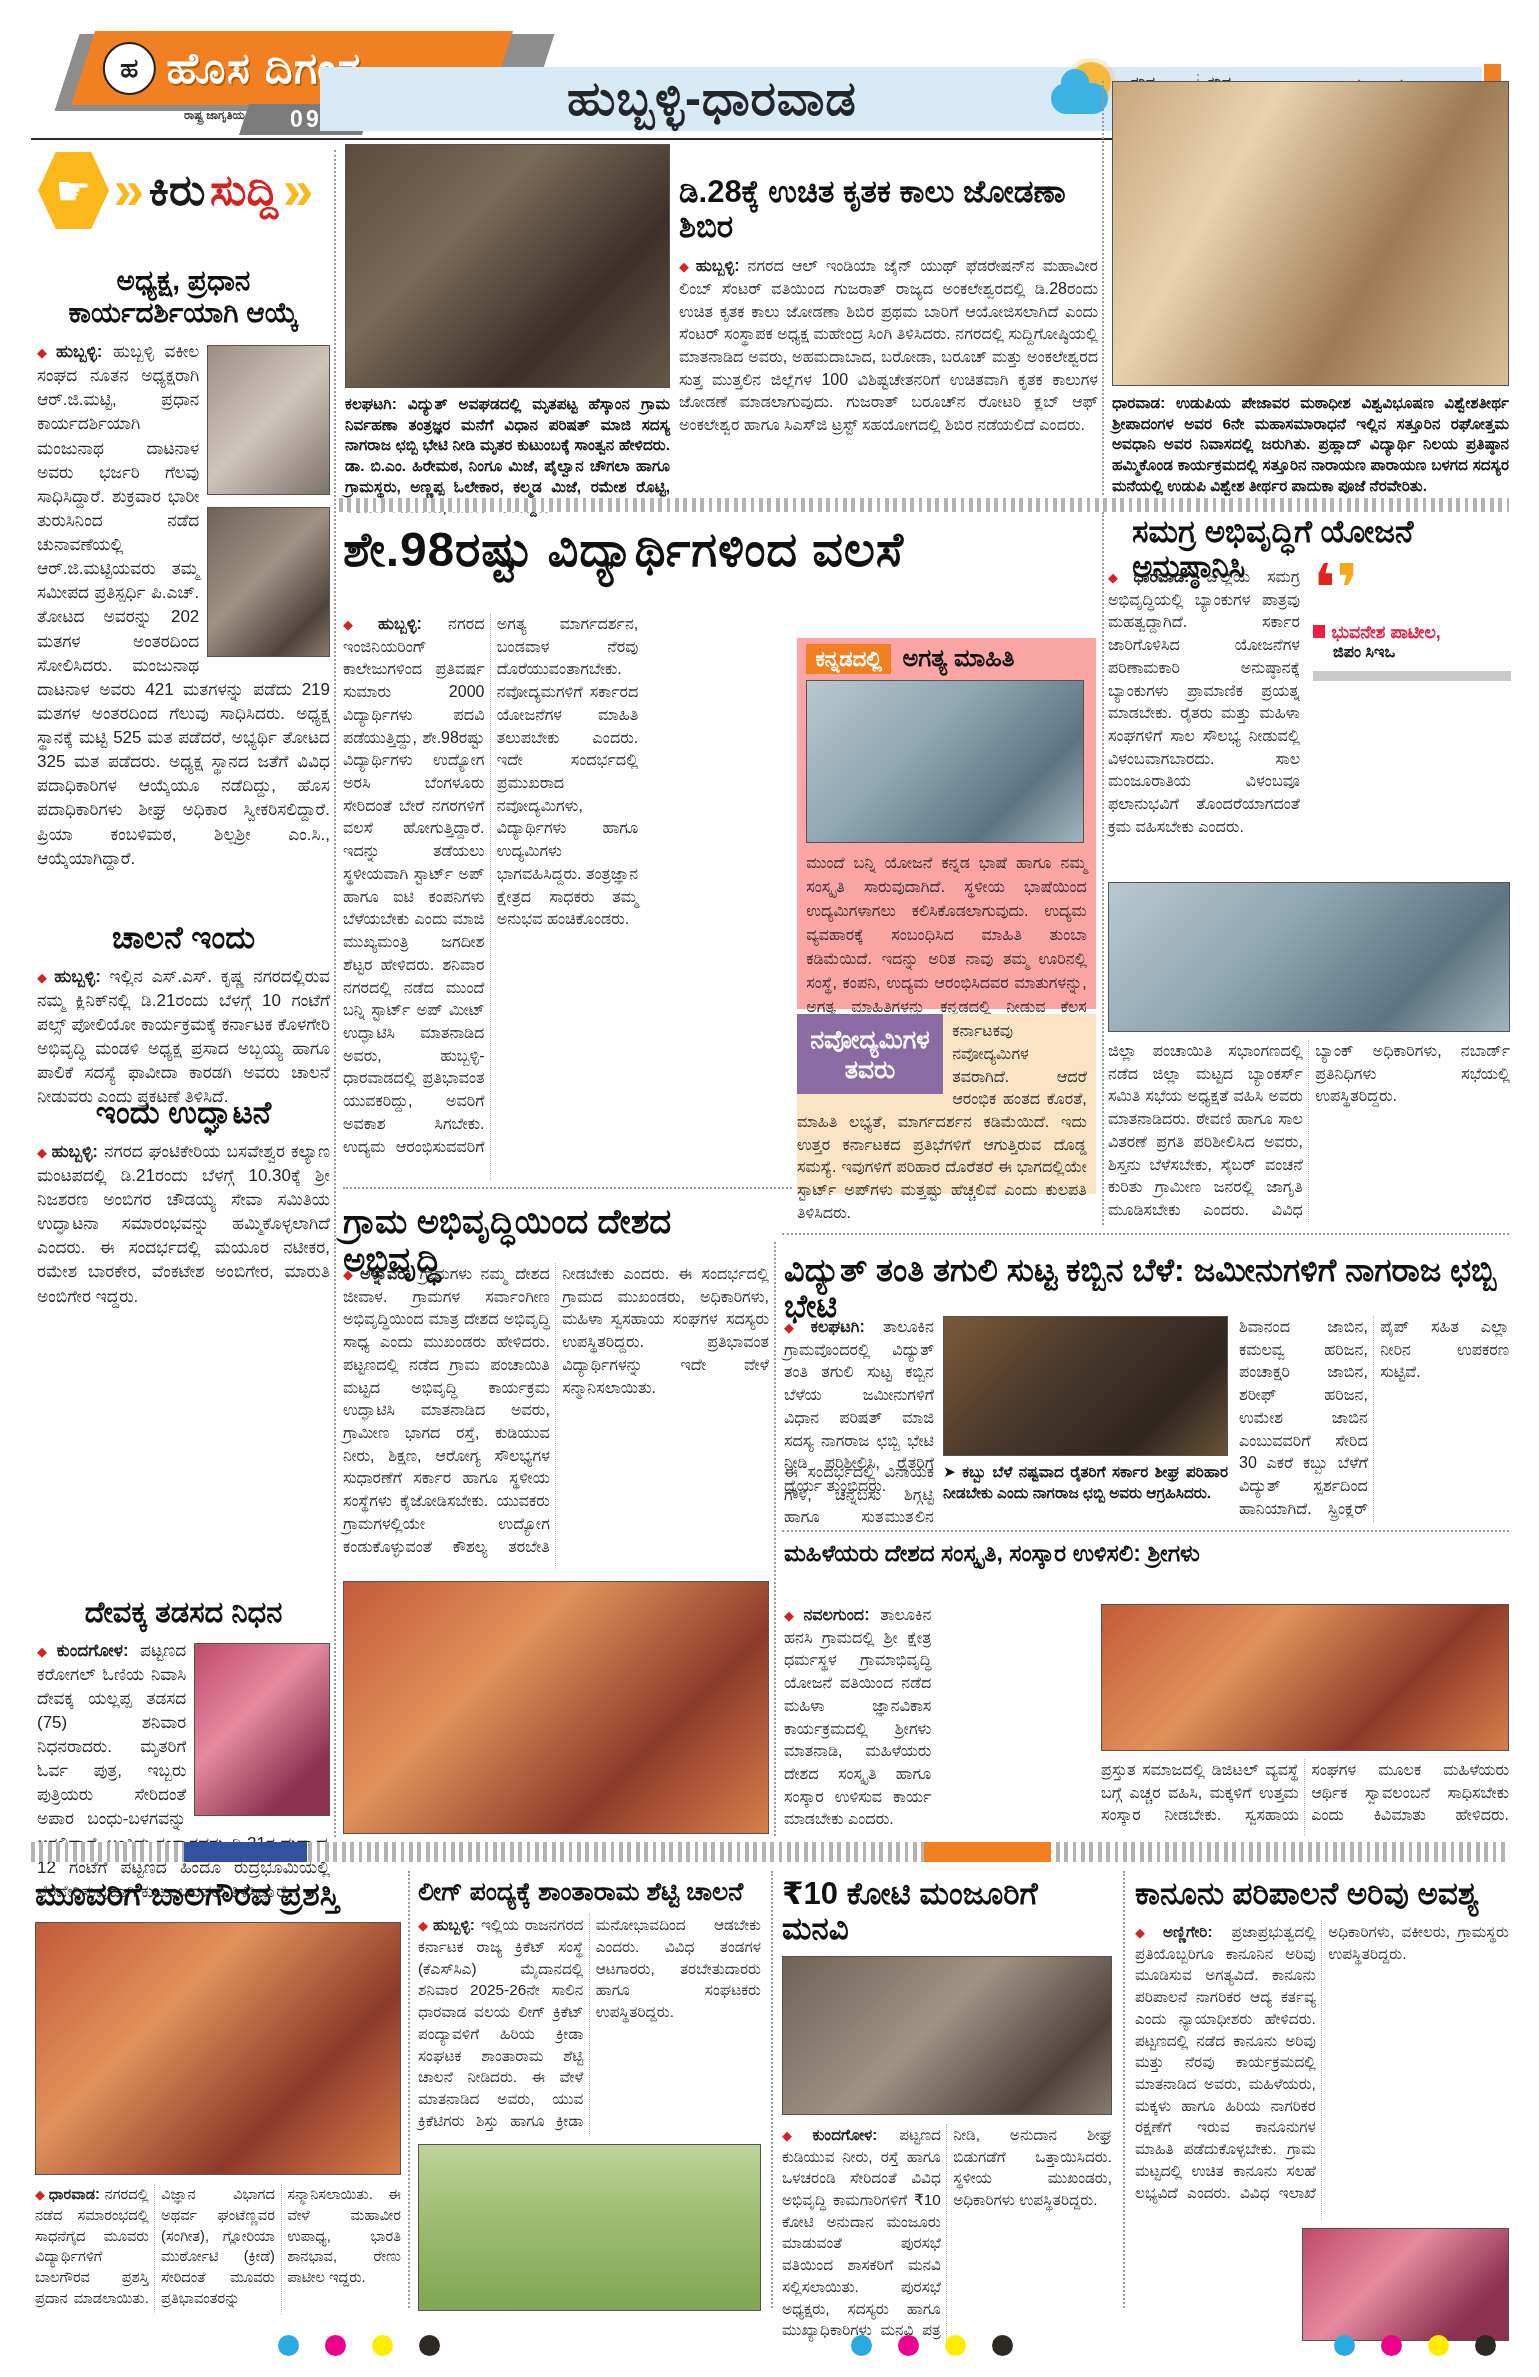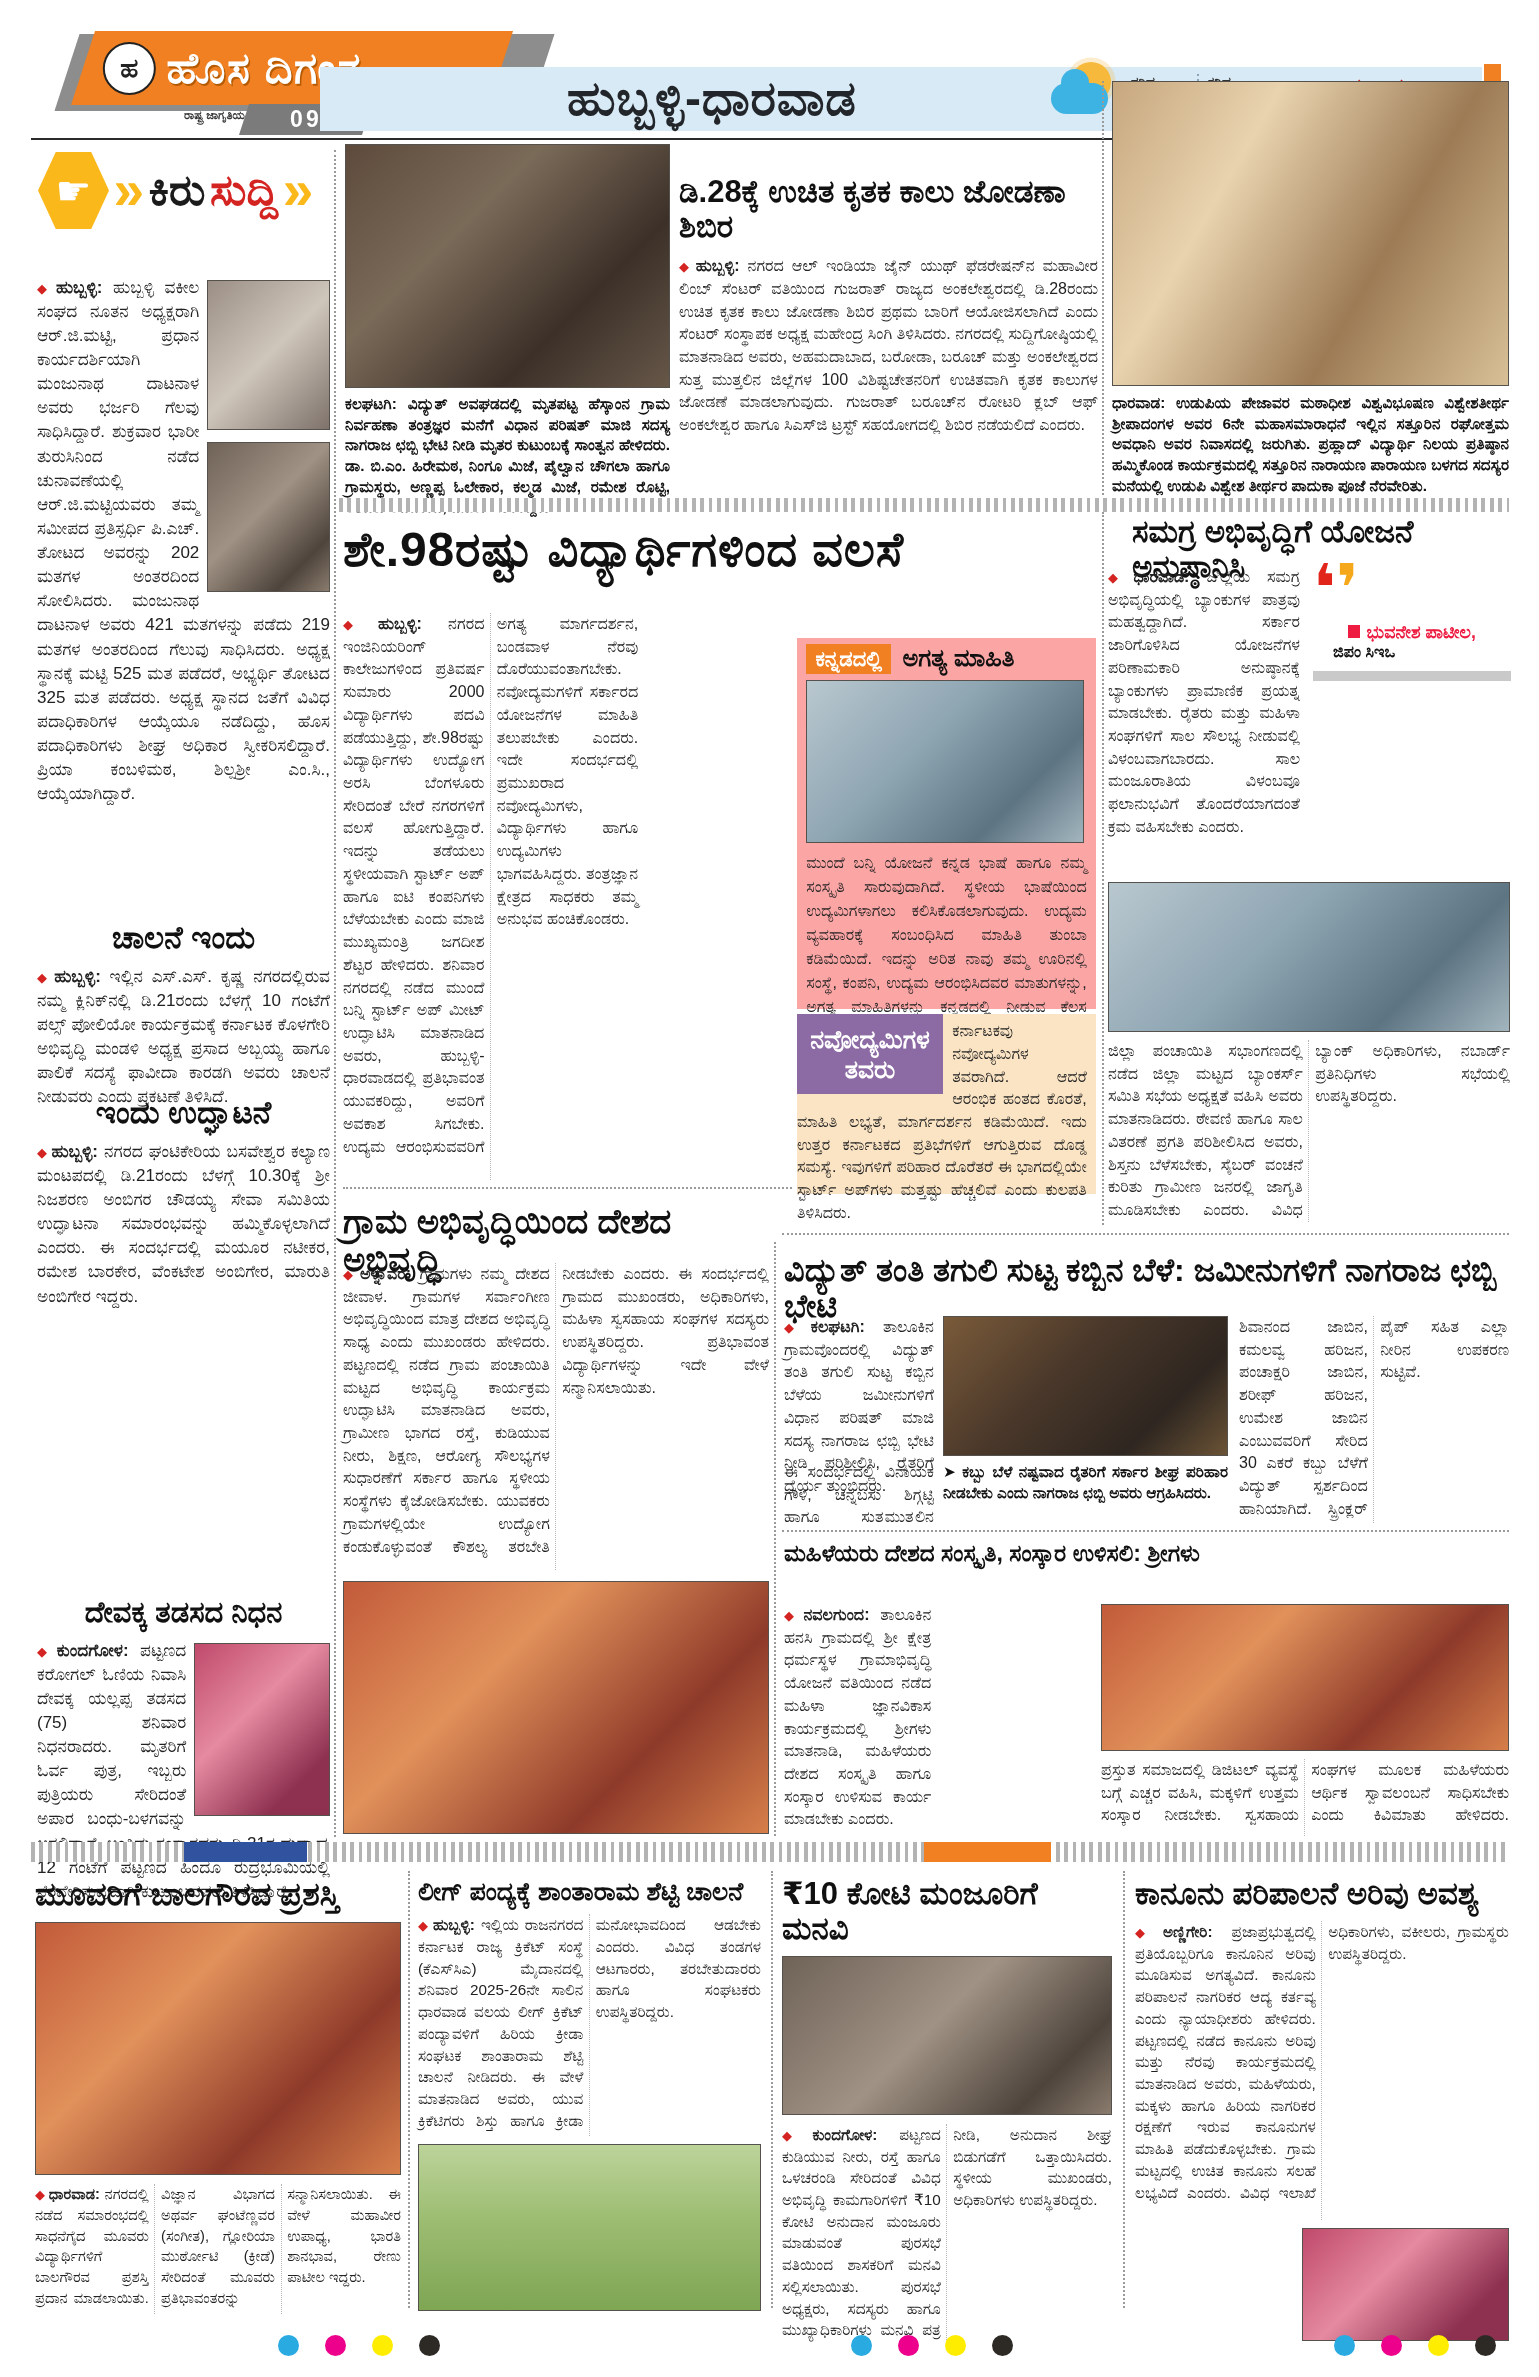--- a/index.html
+++ b/index.html
@@ -134,20 +134,21 @@
 
   <div class="abs" style="left:38px;top:152px;width:291px;display:flex;align-items:center;gap:4.6px;">
     <span class="hex">☛</span>
     <span class="chev">»</span>
     <span class="badge-word">ಕಿರು</span>
       <span class="badge-word badge-red">ಸುದ್ದಿ</span>
     <span class="chev">»</span>
   </div>
 
   <div class="abs" style="left:37px;top:265px;width:293px;">
+    <div class="h-c" style="font-size:28px;">ಅಧ್ಯಕ್ಷ, ಪ್ರಧಾನ ಕಾರ್ಯದರ್ಶಿಯಾಗಿ ಆಯ್ಕೆ</div>
     <div class="body-t" style="margin-top:10.7px;font-size:17px;">
       <span style="float:right;margin:4.6px 0 6.1px 7.7px;">
           <span class="photo ph-fill-port" style="display:block;width:123px;height:150px;"></span>
         </span>
       <span style="float:right;clear:right;margin:6.1px 0 6.1px 7.7px;">
           <span class="photo ph-fill-d" style="display:block;width:123px;height:150px;"></span>
         </span>
       <span class="diamond">◆</span><span class="dl">ಹುಬ್ಬಳ್ಳಿ:</span>
       <span>ಹುಬ್ಬಳ್ಳಿ ವಕೀಲ ಸಂಘದ ನೂತನ ಅಧ್ಯಕ್ಷರಾಗಿ ಆರ್.ಜಿ.ಮಟ್ಟಿ, ಪ್ರಧಾನ ಕಾರ್ಯದರ್ಶಿಯಾಗಿ ಮಂಜುನಾಥ ದಾಟನಾಳ ಅವರು ಭರ್ಜರಿ ಗೆಲವು ಸಾಧಿಸಿದ್ದಾರೆ. ಶುಕ್ರವಾರ ಭಾರೀ ತುರುಸಿನಿಂದ ನಡೆದ ಚುನಾವಣೆಯಲ್ಲಿ ಆರ್.ಜಿ.ಮಟ್ಟಿಯವರು ತಮ್ಮ ಸಮೀಪದ ಪ್ರತಿಸ್ಪರ್ಧಿ ಪಿ.ಎಚ್. ತೋಟದ ಅವರನ್ನು 202 ಮತಗಳ ಅಂತರದಿಂದ ಸೋಲಿಸಿದರು. ಮಂಜುನಾಥ ದಾಟನಾಳ ಅವರು 421 ಮತಗಳನ್ನು ಪಡೆದು 219 ಮತಗಳ ಅಂತರದಿಂದ ಗೆಲುವು ಸಾಧಿಸಿದರು. ಅಧ್ಯಕ್ಷ ಸ್ಥಾನಕ್ಕೆ ಮಟ್ಟಿ 525 ಮತ ಪಡೆದರೆ, ಅಭ್ಯರ್ಥಿ ತೋಟದ 325 ಮತ ಪಡೆದರು.</span>
       <span>ಅಧ್ಯಕ್ಷ ಸ್ಥಾನದ ಜತೆಗೆ ವಿವಿಧ ಪದಾಧಿಕಾರಿಗಳ ಆಯ್ಕೆಯೂ ನಡೆದಿದ್ದು, ಹೊಸ ಪದಾಧಿಕಾರಿಗಳು ಶೀಘ್ರ ಅಧಿಕಾರ ಸ್ವೀಕರಿಸಲಿದ್ದಾರೆ. ಪ್ರಿಯಾ ಕಂಬಳಿಮಠ, ಶಿಲ್ಪಶ್ರೀ ಎಂ.ಸಿ., ಆಯ್ಕೆಯಾಗಿದ್ದಾರೆ.</span>
@@ -223,21 +224,21 @@
   <div class="abs vrule" style="left:1102px;top:512px;height:713px;"></div>
   <div class="abs" style="left:1132px;top:515px;width:402px;">
     <div class="h-l" style="font-size:31px;">ಸಮಗ್ರ ಅಭಿವೃದ್ಧಿಗೆ ಯೋಜನೆ ಅನುಷ್ಠಾನಿಸಿ</div>
   </div>
   <div class="abs body-t" style="left:1108px;top:566px;width:192px;height:307px;">
     <span class="diamond">◆</span><span class="dl">ಧಾರವಾಡ:</span>
     <span>ಜ‍ಿಲ್ಲೆಯ ಸಮಗ್ರ ಅಭಿವೃದ್ಧಿಯಲ್ಲಿ ಬ್ಯಾಂಕುಗಳ ಪಾತ್ರವು ಮಹತ್ವದ್ದಾಗಿದೆ. ಸರ್ಕಾರ ಜಾರಿಗೊಳಿಸಿದ ಯೋಜನೆಗಳ ಪರಿಣಾಮಕಾರಿ ಅನುಷ್ಠಾನಕ್ಕೆ ಬ್ಯಾಂಕುಗಳು ಪ್ರಾಮಾಣಿಕ ಪ್ರಯತ್ನ ಮಾಡಬೇಕು. ರೈತರು ಮತ್ತು ಮಹಿಳಾ ಸಂಘಗಳಿಗೆ ಸಾಲ ಸೌಲಭ್ಯ ನೀಡುವಲ್ಲಿ ವಿಳಂಬವಾಗಬಾರದು. ಸಾಲ ಮಂಜೂರಾತಿಯ ವಿಳಂಬವೂ ಫಲಾನುಭವಿಗೆ ತೊಂದರೆಯಾಗದಂತೆ ಕ್ರಮ ವಹಿಸಬೇಕು ಎಂದರು.</span>
   </div>
   <div class="abs" style="left:1313px;top:569px;width:198px;">
     <span class="q-ico q-red">❛</span><span class="q-ico q-yel">❜</span>
-    <div style="margin-top:7.7px;text-align:center;"><span style="display:inline-block;width:12.3px;height:12.3px;background:#ed1c40;margin-right:6.1px;"></span><span class="q-attr">ಭುವನೇಶ ಪಾಟೀಲ,</span></div>
+    <div style="margin-top:7.7px;"><span style="display:inline-block;width:12.3px;height:12.3px;background:#ed1c40;margin-right:6.1px;"></span><span class="q-attr">ಭುವನೇಶ ಪಾಟೀಲ,</span></div>
     <div class="q-attr2">ಜಿಪಂ ಸಿಇಒ</div>
     <div class="graybar" style="margin-top:10.7px;"></div>
   </div>
   <div class="abs photo ph-fill-c" style="left:1108px;top:882px;width:402px;height:150px;"></div>
   <div class="abs cols2 body-t" style="left:1108px;top:1040px;width:402px;height:182px;">ಜಿಲ್ಲಾ ಪಂಚಾಯಿತಿ ಸಭಾಂಗಣದಲ್ಲಿ ನಡೆದ ಜಿಲ್ಲಾ ಮಟ್ಟದ ಬ್ಯಾಂಕರ್ಸ್ ಸಮಿತಿ ಸಭೆಯ ಅಧ್ಯಕ್ಷತೆ ವಹಿಸಿ ಅವರು ಮಾತನಾಡಿದರು. ಠೇವಣಿ ಹಾಗೂ ಸಾಲ ವಿತರಣೆ ಪ್ರಗತಿ ಪರಿಶೀಲಿಸಿದ ಅವರು, ಶಿಸ್ತನು ಬೆಳೆಸಬೇಕು, ಸೈಬರ್ ವಂಚನೆ ಕುರಿತು ಗ್ರಾಮೀಣ ಜನರಲ್ಲಿ ಜಾಗೃತಿ ಮೂಡಿಸಬೇಕು ಎಂದರು. ವಿವಿಧ ಬ್ಯಾಂಕ್ ಅಧಿಕಾರಿಗಳು, ನಬಾರ್ಡ್ ಪ್ರತಿನಿಧಿಗಳು ಸಭೆಯಲ್ಲಿ ಉಪಸ್ಥಿತರಿದ್ದರು.</div>
 
   <div class="abs drule" style="left:343px;top:1187px;width:449px;"></div>
   <div class="abs drule" style="left:782px;top:1233px;width:727px;"></div>
 
   <div class="abs vrule" style="left:774px;top:1242px;height:594px;"></div>

